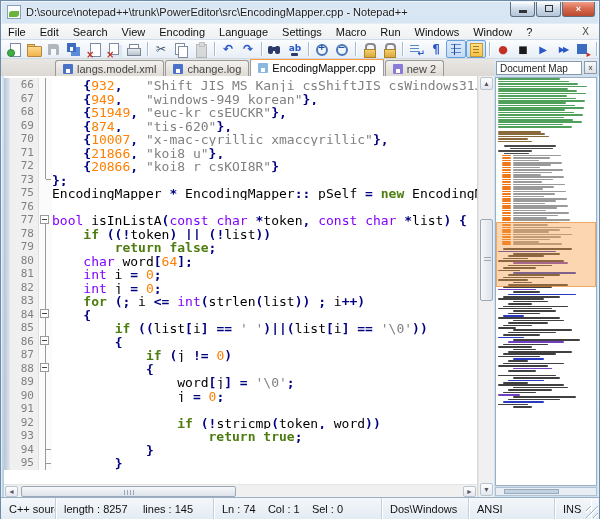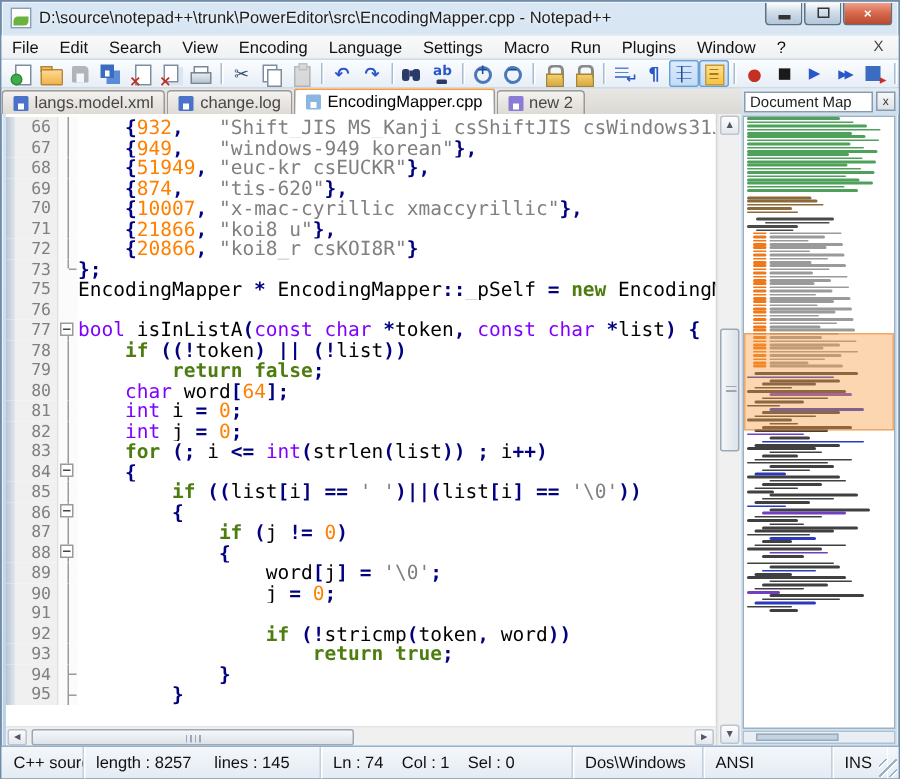--- a/index.html
+++ b/index.html
@@ -68,21 +68,21 @@
   .tic-doc-map::before{content:"";left:2px;top:1px;width:11px;height:12px;background:linear-gradient(#ffe08a,#f5c244);border:1px solid #c89a30;}
   .tic-doc-map::after{content:"";left:5px;top:4px;width:6px;height:7px;background:repeating-linear-gradient(#a87c1c 0 1px,transparent 1px 3px);}
   .tic-record::before{content:"●";inset:0;text-align:center;line-height:15px;font-size:11px;color:#c43022;}
   .tic-stop::before{content:"■";inset:0;text-align:center;line-height:15px;font-size:10px;color:#1a1a1a;}
   .tic-play::before{content:"▶";inset:0;text-align:center;line-height:15px;font-size:10px;color:#2857c8;}
   .tic-play-multi::before{content:"▶▶";inset:0;text-align:center;line-height:15px;font-size:8px;letter-spacing:-2px;color:#2857c8;}
   .tic-save-macro::before{content:"";left:2px;top:2px;width:10px;height:10px;background:#3c6cc0;}
   .tic-save-macro::after{content:"▸";right:0;bottom:-2px;font-size:9px;color:#c43022;}
   
   .tabrow{height:18px;display:flex;background:linear-gradient(#e9e7e3,#dcd9d4);border-top:1px solid #cfdae5;}
-  .tabs{flex:1;display:flex;align-items:flex-end;padding-left:0;overflow:hidden;}
+  .tabs{flex:1;display:flex;align-items:flex-end;padding-left:14px;overflow:hidden;margin-left:40px;}
   .tab{height:16px;display:flex;align-items:center;gap:4px;padding:0 7px;margin-right:1px;
        border:1px solid #9a9a9a;border-bottom:none;border-radius:3px 3px 0 0;
        background:linear-gradient(#f4f2ef,#dedad4);font-size:11px;color:#474747;white-space:nowrap;}
   .tab.active{height:18px;background:#fff;color:#000;border-top:2px solid #ff9b3c;padding-top:0;}
   .tabicon{width:10px;height:10px;border-radius:1px;position:relative;flex:none;}
   .tabicon::after{content:"";position:absolute;left:3px;top:5px;width:4px;height:4px;background:#fff;}
   
   .main{display:flex;height:421px;margin:0 3px;background:#fff;}
   .editor{width:474px;display:flex;flex-direction:column;flex:none;border-right:1px solid #d8d8d8;}
   .codebox{height:408px;overflow:hidden;display:flex;flex-direction:column;padding-top:2px;background:#fff;}
@@ -164,21 +164,21 @@
   <div class="menubar" id="menubar">
       <span class="mitem">File</span>
       <span class="mitem">Edit</span>
       <span class="mitem">Search</span>
       <span class="mitem">View</span>
       <span class="mitem">Encoding</span>
       <span class="mitem">Language</span>
       <span class="mitem">Settings</span>
       <span class="mitem">Macro</span>
       <span class="mitem">Run</span>
-      <span class="mitem">Plugins</span>
+      <span class="mitem">Windows</span>
       <span class="mitem">Window</span>
       <span class="mitem">?</span>
       <span class="menu-close">X</span>
     </div>
 
   <div class="toolbar" id="toolbar">
       <span class="tbtn">
         <span class="tic tic-page-new"></span>
       </span>
       <span class="tbtn">

